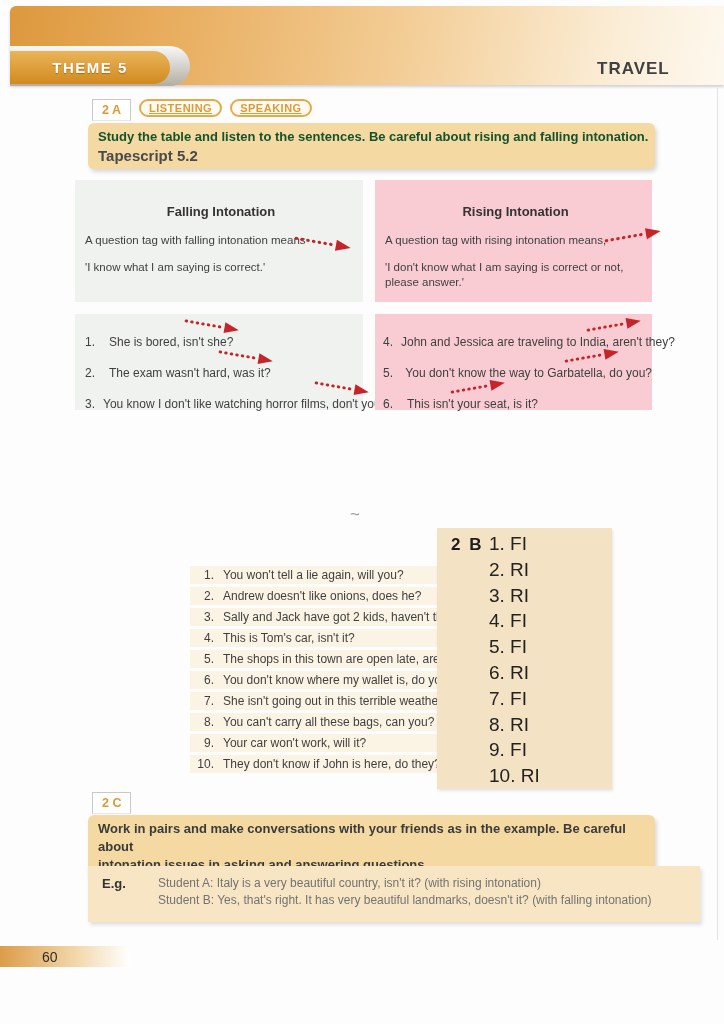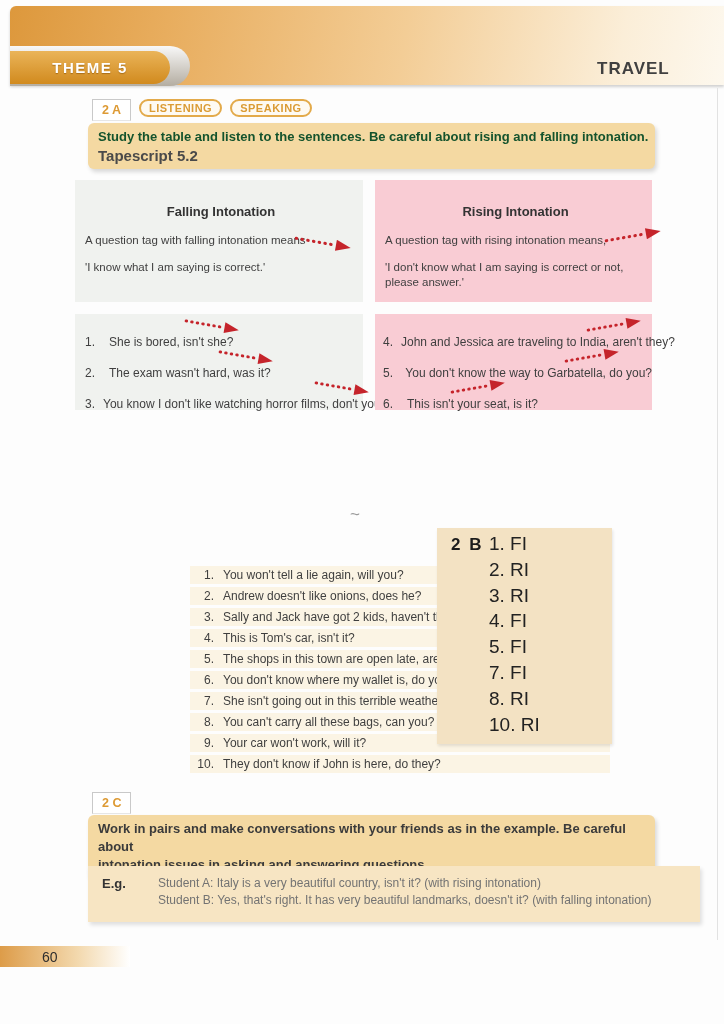--- a/index.html
+++ b/index.html
@@ -19,21 +19,21 @@
           color:#ffffff; font-weight:bold; font-size:15px; letter-spacing:1.5px;
           text-shadow:0 1px 1px rgba(120,70,0,.5); }
   .travel { position:absolute; left:597px; top:59px; color:#404040; font-weight:bold;
           font-size:17px; letter-spacing:1px; }
 
   
   .sec-head { position:absolute; display:flex; align-items:flex-start; gap:8px; }
   .sec-label { background:#ffffff; border:1px solid #c9c9c9; border-bottom-color:#e6e6e6;
           color:#dd9a34; font-weight:bold; font-size:12.5px; padding:3px 9px; }
   .badge { color:#db9c35; font-weight:bold; font-size:11px; border:2px solid #e3aa4a;
-          border-radius:9px; padding:1px 8px; background:#fefaf2; letter-spacing:.5px; }
+          border-radius:9px; padding:1px 8px; background:#fefaf2; letter-spacing:.5px;text-decoration:underline; }
 
   .instr { position:absolute; left:88px; width:567px; background:#f4d9a2; border-radius:6px;
           padding:5px 10px; box-shadow:2px 3px 4px rgba(0,0,0,.15); }
   .instr-main { font-weight:bold; font-size:13px; color:#14532d; line-height:17px; white-space:nowrap; }
   .instr-sub { font-weight:bold; font-size:15px; color:#4a4a4a; margin-top:2px; }
   .instr-c-line { font-weight:bold; font-size:13px; line-height:18px; }
 
   
   .itable { position:absolute; left:75px; top:180px; display:grid;
           grid-template-columns:288px 277px; column-gap:5px; row-gap:6px;
@@ -61,21 +61,21 @@
   .la-rise { left:228px; top:49px; }
   .iarrow { position:absolute; width:58px; height:13px; top:1px; }
   .a1{left:98px} .a2{left:132px} .a3{left:228px}
   .a4{left:202px} .a5{left:180px} .a6{left:66px}
 
   
   .b-rows { position:absolute; left:190px; top:566px; width:420px; }
   .b-row { height:18px; margin-bottom:3px; background:#fbf4e4; display:flex; align-items:center;
           font-size:12px; color:#3f3f3f; white-space:nowrap; overflow:visible; }
   .b-num { width:24px; text-align:right; margin-right:9px; flex:none; }
-  .answer-box { position:absolute; left:437px; top:528px; width:175px; height:216px;
+  .answer-box { position:absolute; left:437px; top:528px; width:175px; height:261px;
           background:#f3e2c3; box-shadow:1px 2px 3px rgba(0,0,0,.1); }
   .ab-label { position:absolute; left:14px; top:7px; font-weight:bold; font-size:17px; color:#1c1c1c; letter-spacing:2px; }
   .ab-answers { padding:3px 0 0 52px; }
   .ans { font-size:19px; line-height:25.8px; color:#222222; }
   .smudge { position:absolute; left:350px; top:505px; color:#9a9a9a; font-size:17px; }
 
   
   .eg-box { position:absolute; left:88px; top:866px; width:612px; min-height:56px;
           background:#f7e5c3; box-shadow:2px 3px 4px rgba(0,0,0,.12); padding:9px 6px 9px 0; }
   .eg-label { position:absolute; left:14px; top:10px; font-weight:bold; font-size:13px; color:#333; }
@@ -235,22 +235,24 @@
   </div>
 
   <div class="answer-box">
     <span class="ab-label">2 B</span>
     <div class="ab-answers">
       <div class="ans">1. FI</div>
       <div class="ans">2. RI</div>
       <div class="ans">3. RI</div>
       <div class="ans">4. FI</div>
       <div class="ans">5. FI</div>
+      <div class="ans">6. RI</div>
       <div class="ans">7. FI</div>
       <div class="ans">8. RI</div>
+      <div class="ans">9. FI</div>
       <div class="ans">10. RI</div>
     </div>
   </div>
 
   <div class="sec-head" style="left:92px; top:792px;">
     <span class="sec-label">2 C</span>
   </div>
   <div class="instr" style="top:815px;">
     <div class="instr-c-line">Work in pairs and make conversations with your friends as in the example. Be careful about</div>
     <div class="instr-c-line">intonation issues in asking and answering questions.</div>

